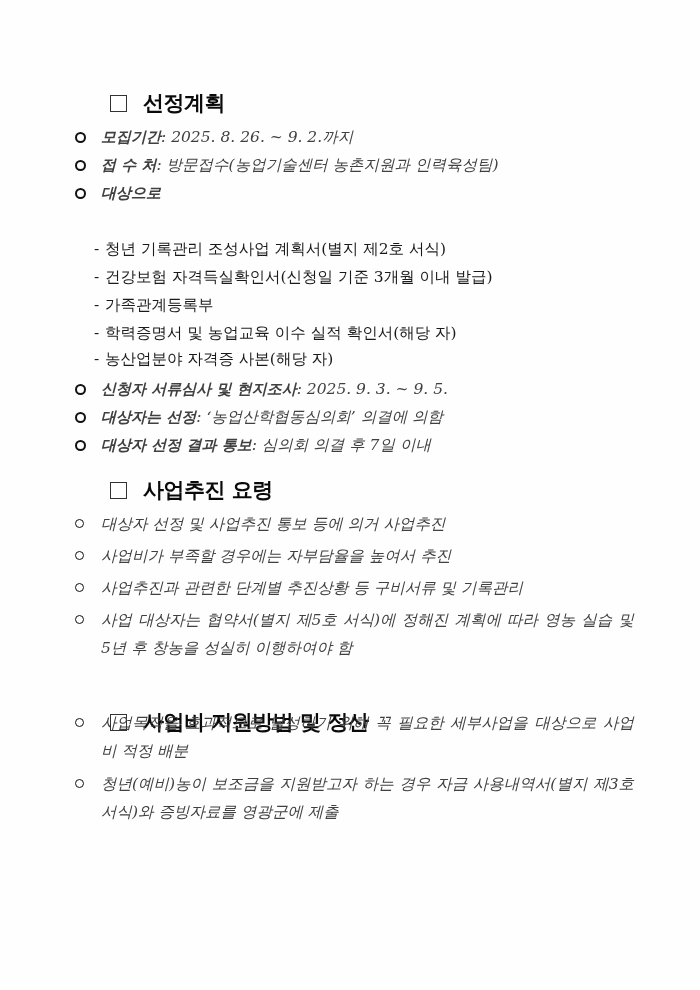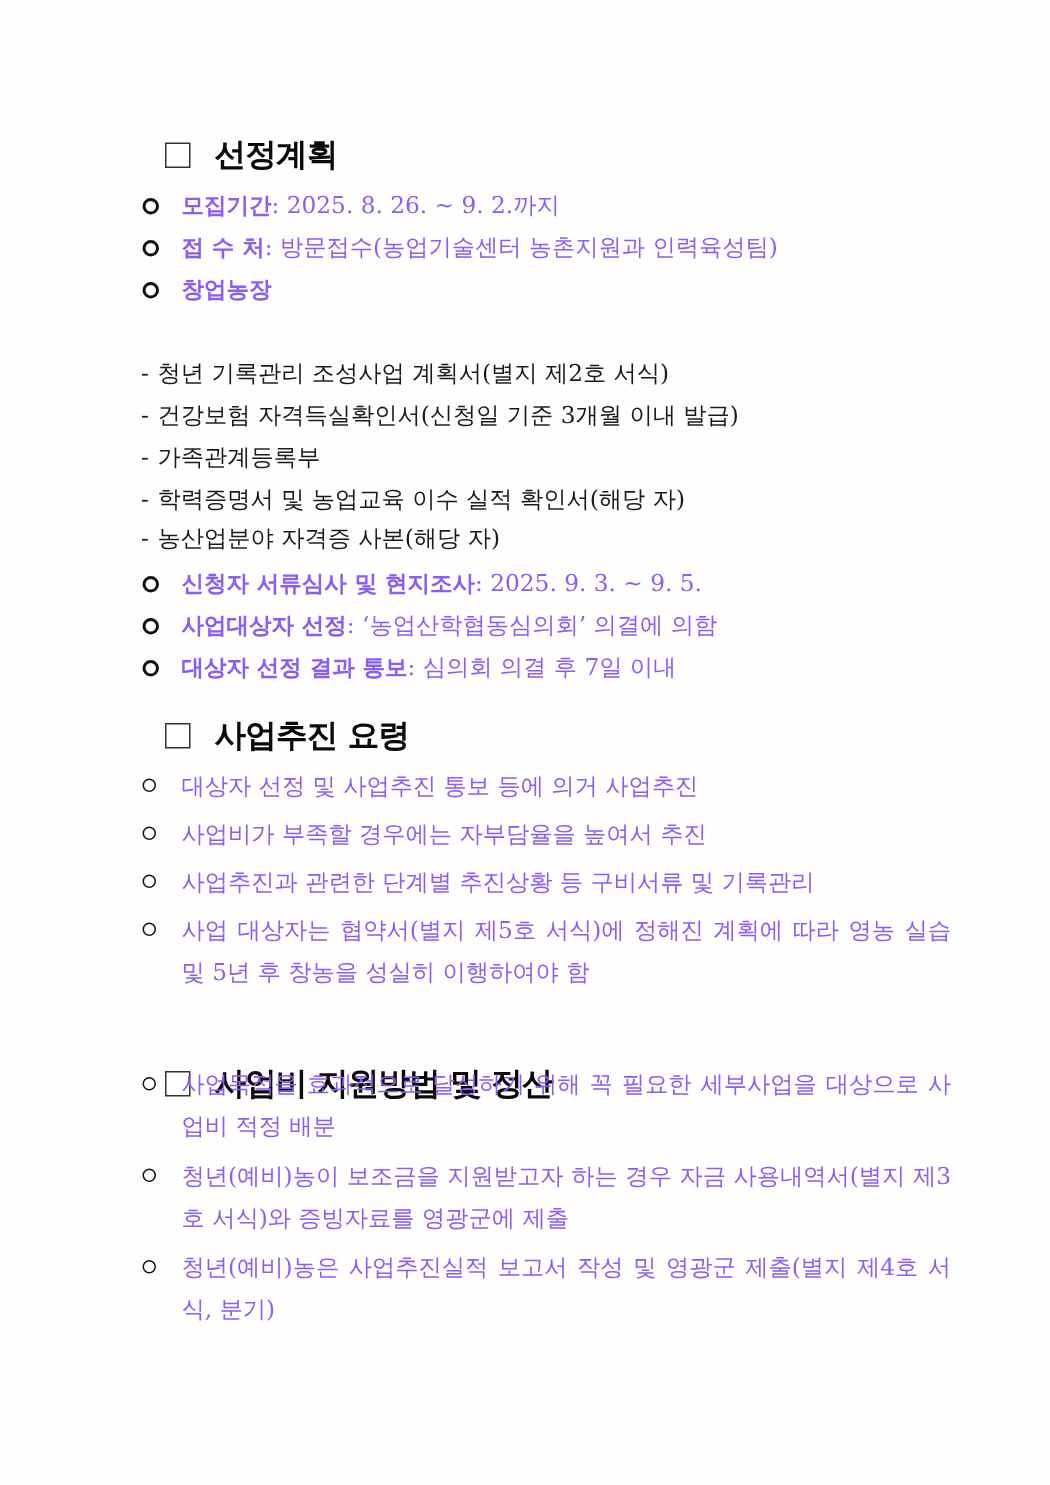--- a/index.html
+++ b/index.html
@@ -9,22 +9,22 @@
     position: absolute; left: 66px; height: 32px; display: flex; align-items: center;
     font-family: "DejaVu Sans", sans-serif; font-weight: bold; font-size: 21px; color: #0a0a0a;
     letter-spacing: -0.5px;
     margin-left: 44px;
   }
   .heading .box {
     width: 17px; height: 17px; border: 1.5px solid #333; box-sizing: border-box; margin-right: 16px;
     background: #fff;
   }
   .row {
-    position: absolute; left: 92px; right: 66px; font-family: "DejaVu Serif", serif; font-size: 15.5px;
-    line-height: 28px; color: #8b5cf6; white-space: nowrap;
+    position: absolute; left: 72px; right: 66px; font-family: "DejaVu Serif", serif; font-size: 15.5px;
+    line-height: 28px; color: #404040; white-space: nowrap; font-style: italic;
   }
   .row .bullet {
     position: absolute; left: 3px; top: 9px; width: 7px; height: 7px; border-radius: 50%;
     border: 2px solid #111; box-sizing: content-box;
   }
   .row .bullet.light { border-width: 1.6px; }
   .row .text { position: absolute; left: 29px; right: 0; }
   .row .text.justify { white-space: normal; text-align: justify; text-align-last: left; }
   .row .lbl { font-family: "DejaVu Sans", sans-serif; font-weight: bold; font-size: 15px; text-align: right; }
   .sub {
@@ -47,36 +47,36 @@
   <div class="row" style="top:123px;">
     <span class="bullet"></span>
     <span class="text"><span class="lbl">모집기간</span><span>: 2025. 8. 26. ~ 9. 2.까지</span></span>
   </div>
   <div class="row" style="top:151px;">
     <span class="bullet"></span>
     <span class="text"><span class="lbl">접 수 처</span><span>: 방문접수(농업기술센터 농촌지원과 인력육성팀)</span></span>
   </div>
   <div class="row" style="top:179px;">
     <span class="bullet"></span>
-    <span class="text"><span class="lbl">창업농장</span></span>
+    <span class="text"><span class="lbl">대상으로</span></span>
   </div>
 
   <div class="sub" style="top:235px;"><span class="dash">-</span><span>청년 기록관리 조성사업 계획서(별지 제2호 서식)</span></div>
   <div class="sub" style="top:263px;"><span class="dash">-</span><span>건강보험 자격득실확인서(신청일 기준 3개월 이내 발급)</span></div>
   <div class="sub" style="top:291px;"><span class="dash">-</span><span>가족관계등록부</span></div>
   <div class="sub" style="top:319px;"><span class="dash">-</span><span>학력증명서 및 농업교육 이수 실적 확인서(해당 자)</span></div>
   <div class="sub" style="top:329px;margin-top:16px;"><span class="dash">-</span><span>농산업분야 자격증 사본(해당 자)</span></div>
 
   <div class="row" style="top:375px;">
     <span class="bullet"></span>
     <span class="text"><span class="lbl">신청자 서류심사 및 현지조사</span><span>: 2025. 9. 3. ~ 9. 5.</span></span>
   </div>
   <div class="row" style="top:403px;">
     <span class="bullet"></span>
-    <span class="text"><span class="lbl">사업대상자 선정</span><span>: ‘농업산학협동심의회’ 의결에 의함</span></span>
+    <span class="text"><span class="lbl">대상자는 선정</span><span>: ‘농업산학협동심의회’ 의결에 의함</span></span>
   </div>
   <div class="row" style="top:431px;">
     <span class="bullet"></span>
     <span class="text"><span class="lbl">대상자 선정 결과 통보</span><span>: 심의회 의결 후 7일 이내</span></span>
   </div>
 
   <div class="heading" style="top:474px;">
     <span class="box"></span>
     <span>사업추진 요령</span>
   </div>
@@ -104,18 +104,14 @@
   </div>
 
   <div class="row wrap" style="top:709px; height:56px;">
     <span class="bullet light"></span>
     <span class="text justify">사업목적을 효과적으로 달성하기 위해 꼭 필요한 세부사업을 대상으로 사업비 적정 배분</span>
   </div>
   <div class="row wrap" style="top:770px; height:56px;">
     <span class="bullet light"></span>
     <span class="text justify">청년(예비)농이 보조금을 지원받고자 하는 경우 자금 사용내역서(별지 제3호 서식)와 증빙자료를 영광군에 제출</span>
   </div>
-  <div class="row wrap" style="top:831px; height:56px;">
-    <span class="bullet light"></span>
-    <span class="text justify">청년(예비)농은 사업추진실적 보고서 작성 및 영광군 제출(별지 제4호 서식, 분기)</span>
-  </div>
 
 </div>
 
 </body></html>

